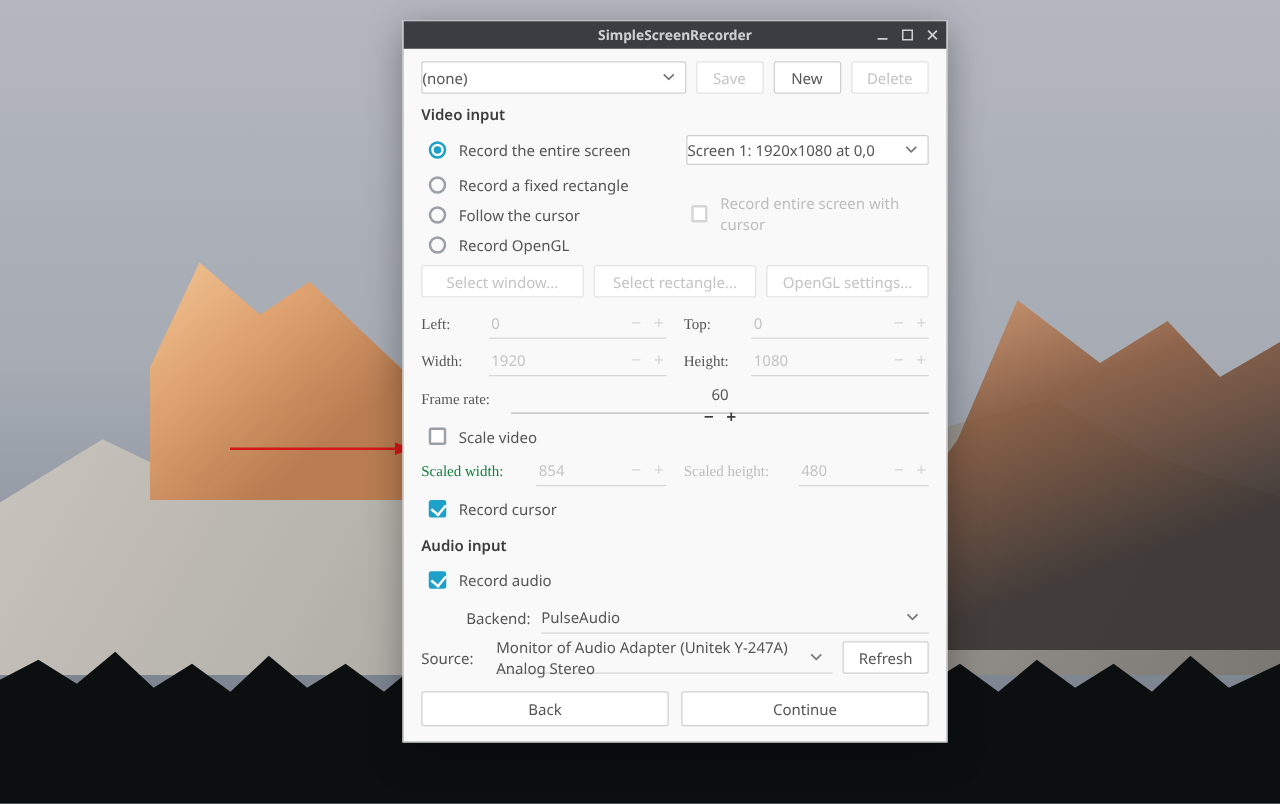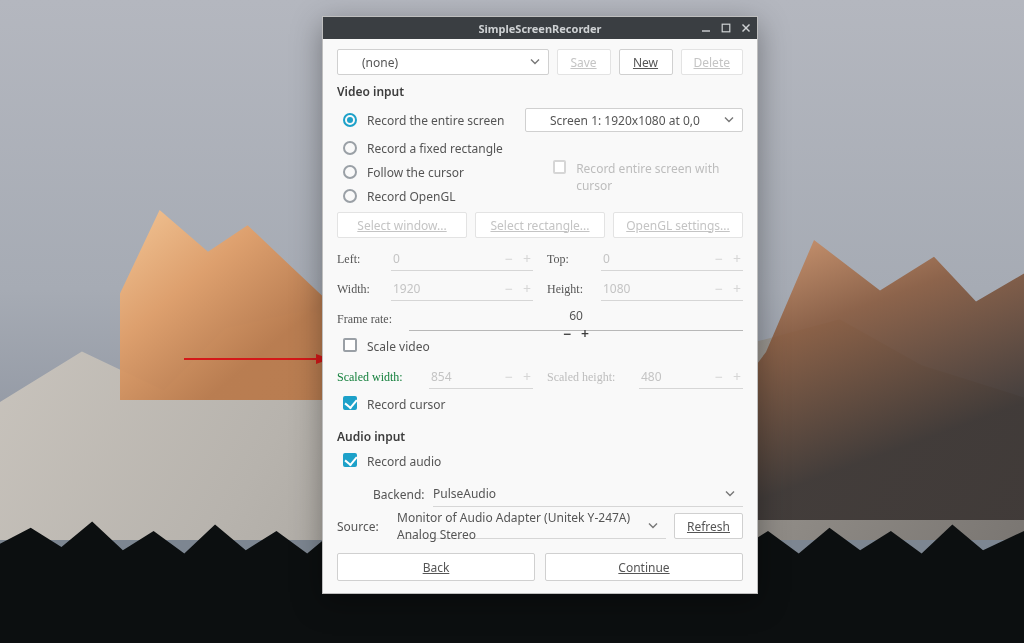--- a/index.html
+++ b/index.html
@@ -41,35 +41,35 @@
   .titlebar .controls { position:absolute; right:4px; top:0; height:22px; display:flex; align-items:center; gap:6px; }
   .titlebar .win-btn { width:14px; height:14px; color:#cfd2d4; display:flex; align-items:center; justify-content:center; }
   .titlebar .win-btn svg { width:10px; height:10px; }
 
   .content { flex:1; padding:10px 14px 10px 14px; overflow:hidden; }
   .section-title { font-weight:600; font-size:12px; color:#3d3d3d; margin:2px 0 8px 0; }
 
   .row { display:flex; align-items:center; gap:8px; margin-bottom:8px; }
   .row.tight { margin-bottom:6px;margin-left:36px; }
 
-  .select { flex:1; height:26px; border:1px solid #d0d0d0; background:#fff; border-radius:2px; display:flex; align-items:center; padding:0 24px; position:relative; color:#555; }
+  .select { flex:1; height:26px; border:1px solid #d0d0d0; background:#fff; border-radius:2px; display:flex; align-items:center; padding:0 0; position:relative; color:#555; }
   .select .caret { position:absolute; right:8px; top:50%; transform:translateY(-50%); color:#777; }
-  .btn { height:26px; min-width:54px; border:1px solid #d0d0d0; background:#fff; border-radius:2px; display:flex; align-items:center; justify-content:center; padding:0 12px; color:#555;text-decoration:underline; }
+  .btn { height:26px; min-width:54px; border:1px solid #d0d0d0; background:#fff; border-radius:2px; display:flex; align-items:center; justify-content:center; padding:0 12px; color:#555; }
   .btn.disabled { color:#c4c4c4; border-color:#e3e3e3; }
 
   .radio-row { display:flex; align-items:center; height:24px; padding-left:6px; }
   .radio { width:14px; height:14px; border:2px solid #9aa0a6; border-radius:50%; margin-right:10px; position:relative; }
   .radio.checked { border-color:#1da1c9; }
   .radio.checked::after { content:""; position:absolute; inset:2px; background:#1da1c9; border-radius:50%; }
   .radio-label { color:#555; }
 
   .two-col { display:flex; gap:14px; }
   .two-col > * { flex:1; }
 
-  .check-row { display:flex; align-items:flex-start; height:22px; padding-left:6px; }
+  .check-row { display:flex; align-items:center; height:22px; padding-left:6px; }
   .checkbox { width:14px; height:14px; border:2px solid #9aa0a6; border-radius:2px; margin-right:10px; position:relative; background:#fff; }
   .checkbox.checked { background:#1da1c9; border-color:#1da1c9; }
   .checkbox.checked::after { content:""; position:absolute; left:2px; top:-1px; width:6px; height:9px; border:solid #fff; border-width:0 2px 2px 0; transform:rotate(40deg); }
   .checkbox.disabled { border-color:#d6d6d6; }
   .check-label { color:#555; }
   .check-label.disabled { color:#bdbdbd; }
 
   .spin-row { display:flex; align-items:center; gap:8px; height:26px; }
   .spin-label { width:46px; color:#555;font-family:Liberation Serif, serif; }
   .spin-label.wide { width:84px; }

